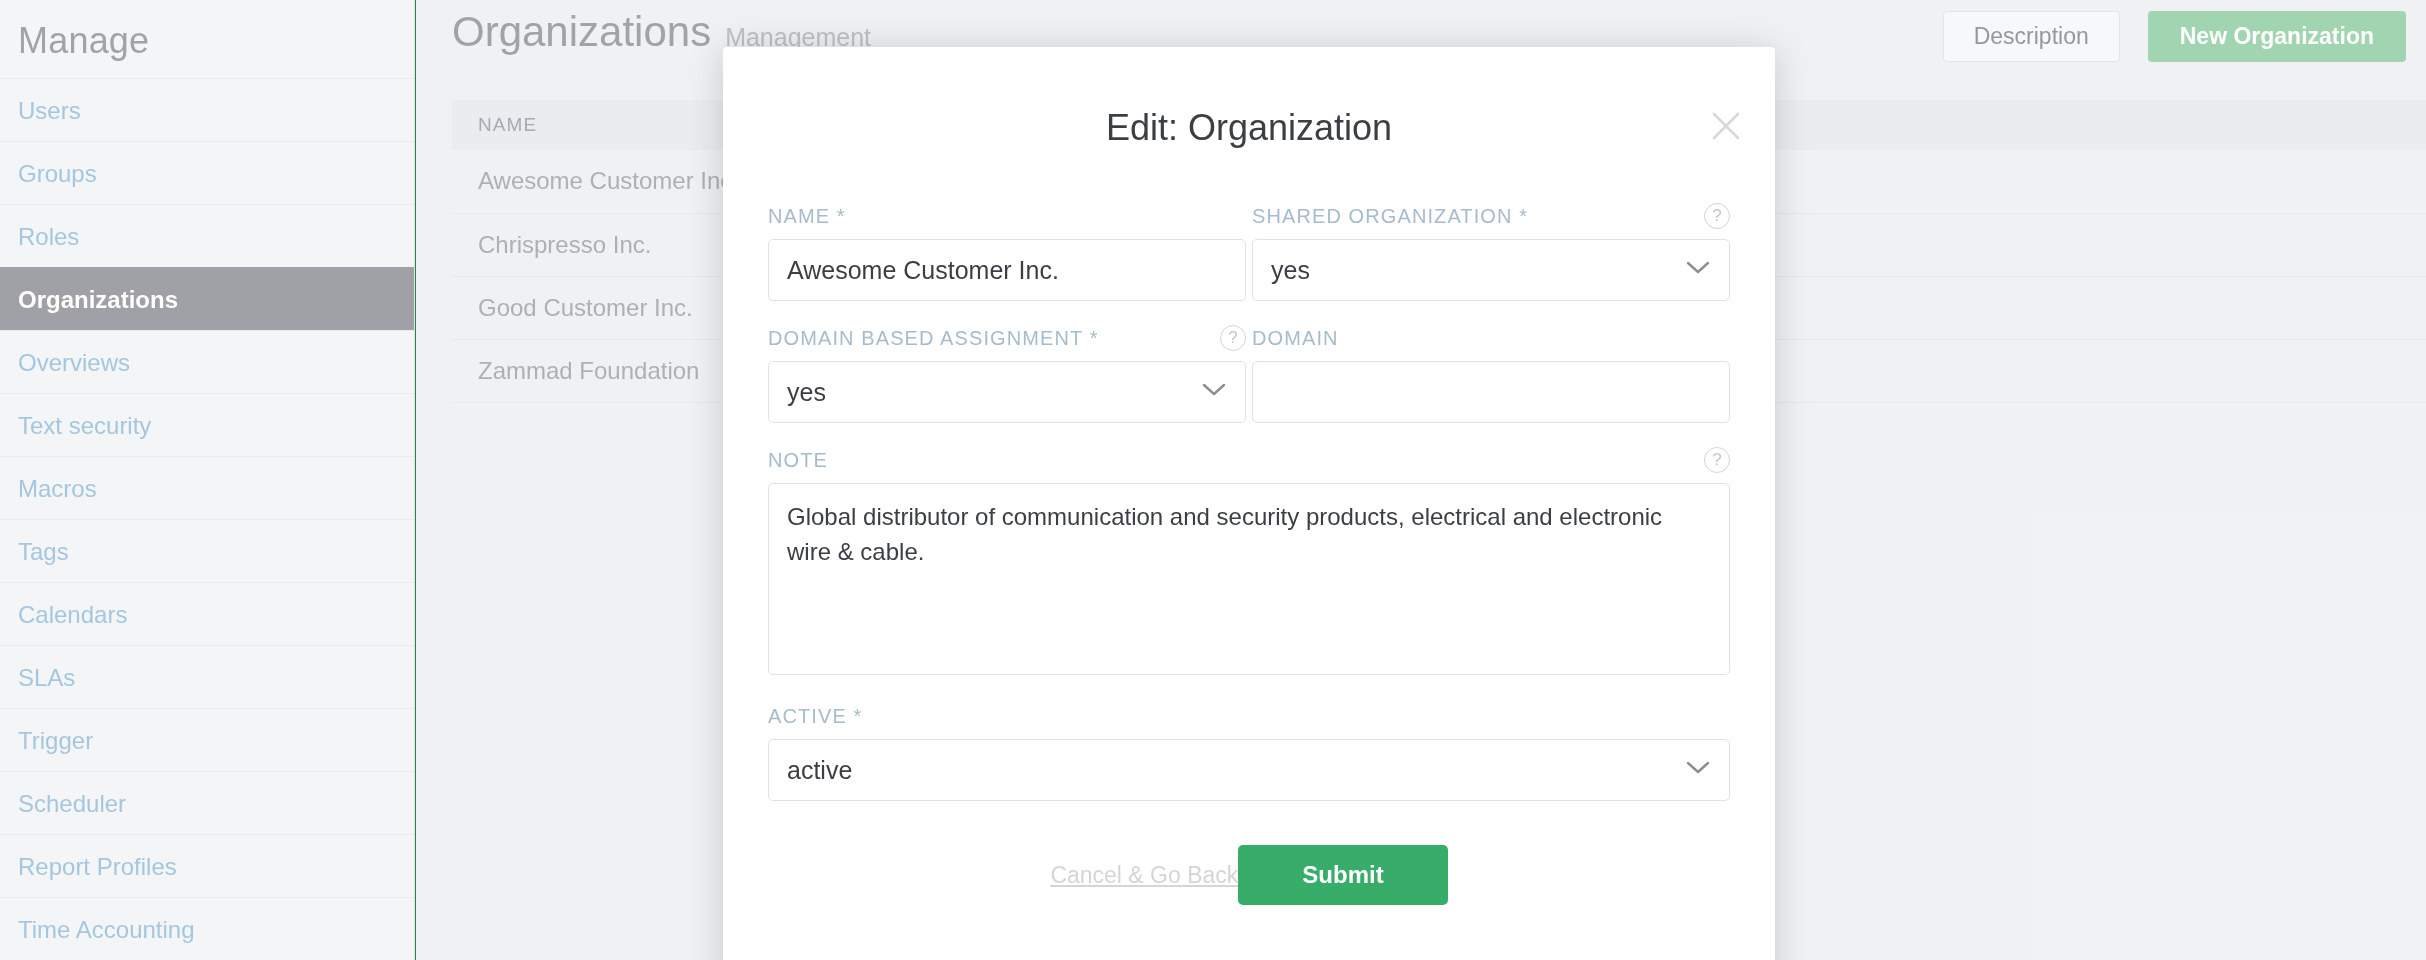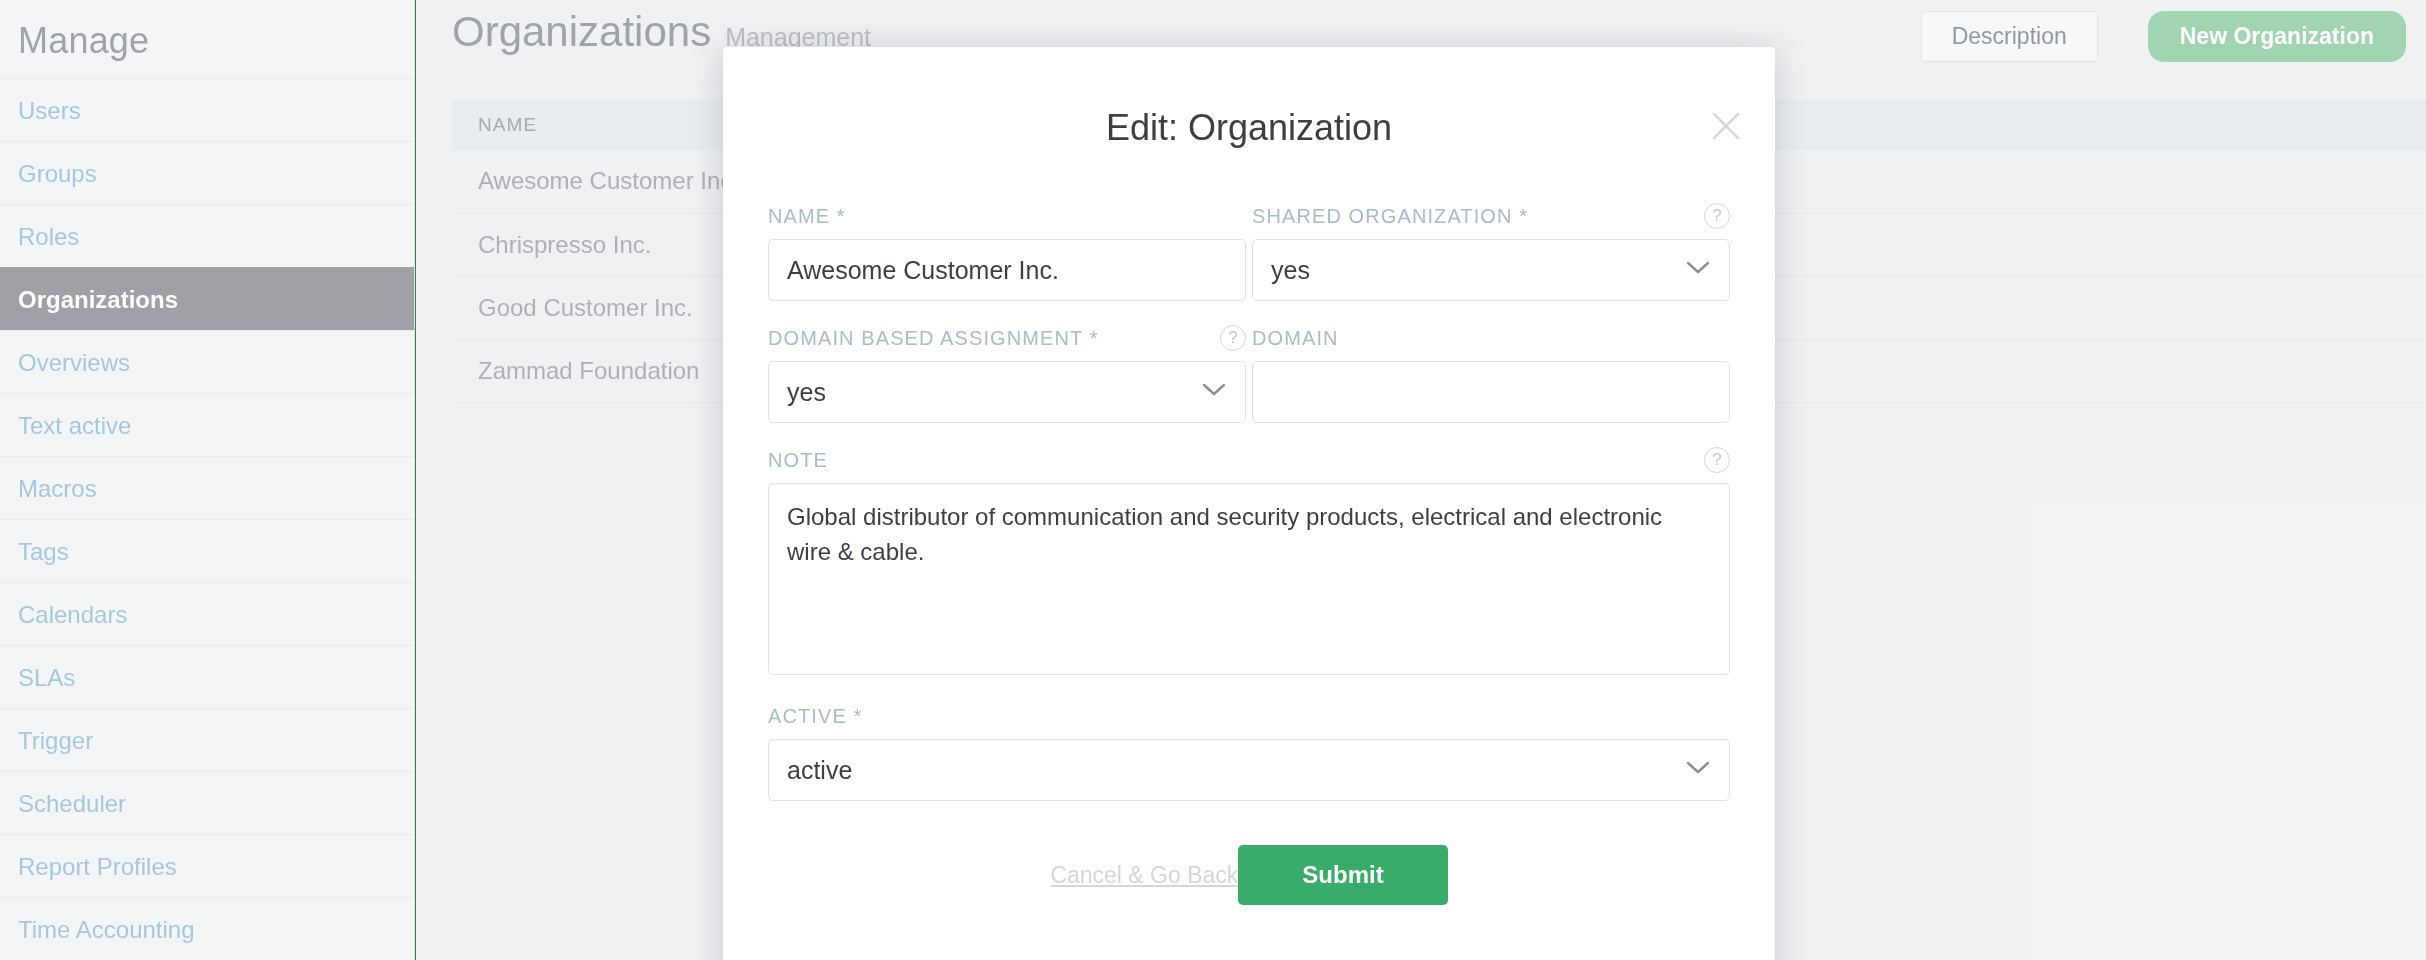--- a/index.html
+++ b/index.html
@@ -82,44 +82,43 @@
   }
   .page-subtitle {
     font-size: 25px;
     color: #b9bcc1;
     font-weight: 400;
   }
   .head-actions {
     position: absolute;
     right: 20px; top: 11px;
     display: flex;
-    gap: 18px;
+    gap: 28px;
     align-items: center;
   }
   .btn-desc {
     background: #f7f8f9;
     border: 1px solid #e1e3e6;
     border-radius: 4px;
     color: #8e9297;
     font-size: 23px;
     padding: 11px 30px;
     cursor: pointer;
     font-family: "Liberation Sans", sans-serif;
   }
   .btn-new {
     background: #9cd3ae;
     border: none;
-    border-radius: 16px;
+    border-radius: 4px;
     color: #ffffff;
     font-size: 23px;
     font-weight: 700;
     padding: 12px 32px;
     cursor: pointer;
     font-family: "Liberation Sans", sans-serif;
-    margin-left: 32px;
   }
 
   
   .table-wrap {
     position: absolute;
     left: 36px; top: 100px;
     right: 0;
   }
   .tbl { width: 100%; border-collapse: collapse; }
   .tbl th {
@@ -292,21 +291,21 @@
       <li class="sidebar-item">
         <span>Roles</span>
       </li>
       <li class="sidebar-item active">
         <span>Organizations</span>
       </li>
       <li class="sidebar-item">
         <span>Overviews</span>
       </li>
       <li class="sidebar-item">
-        <span>Text active</span>
+        <span>Text security</span>
       </li>
       <li class="sidebar-item">
         <span>Macros</span>
       </li>
       <li class="sidebar-item">
         <span>Tags</span>
       </li>
       <li class="sidebar-item">
         <span>Calendars</span>
       </li>

